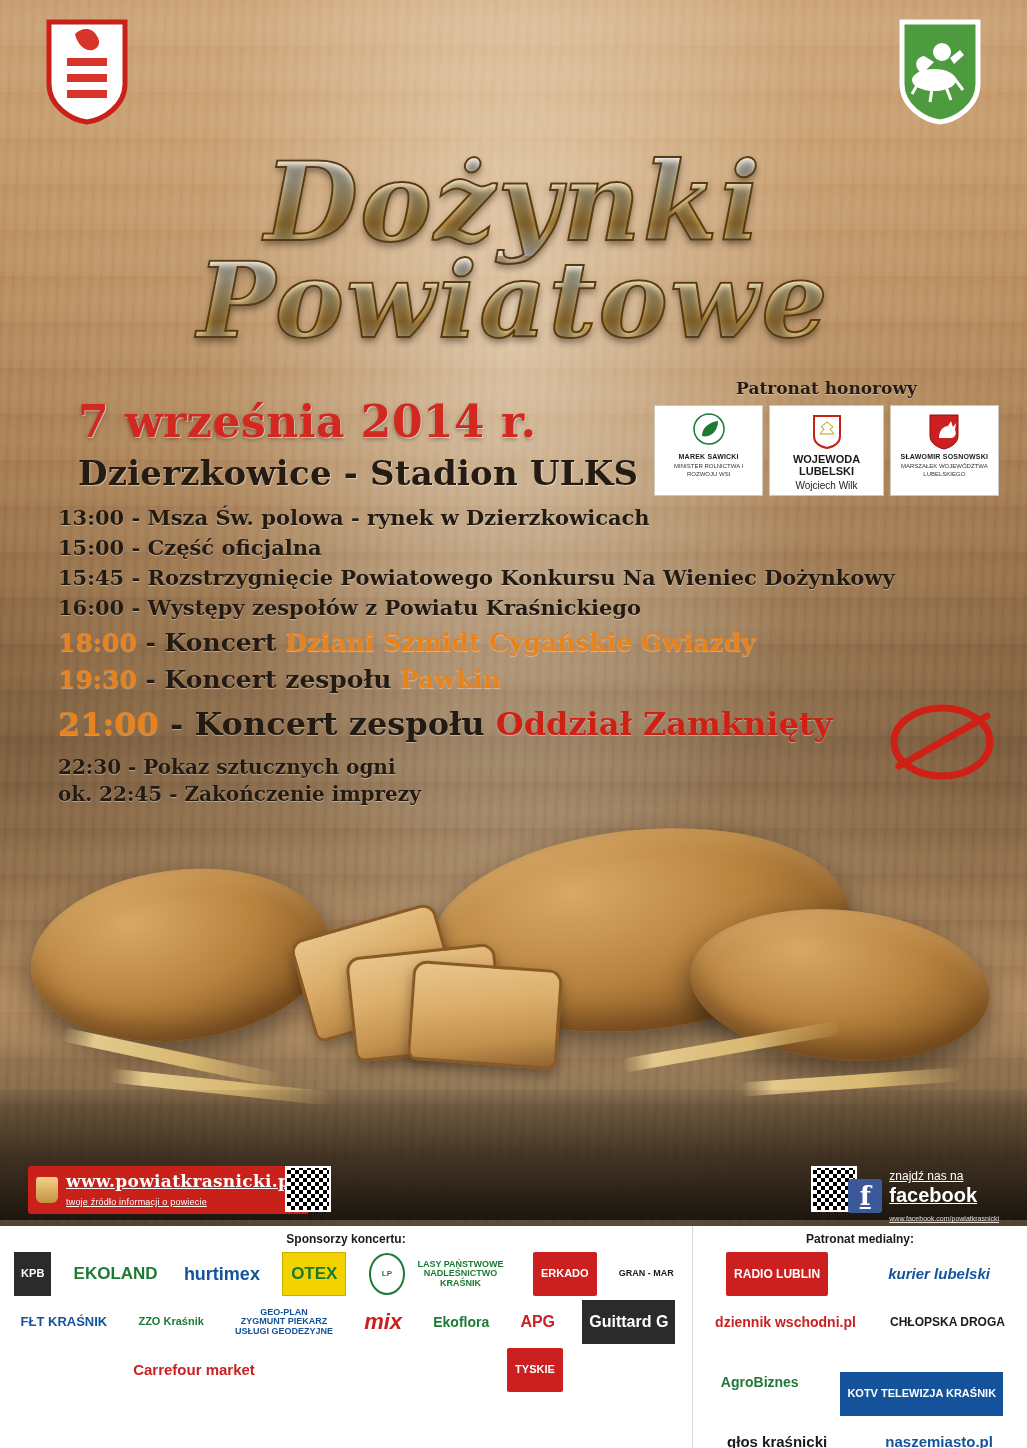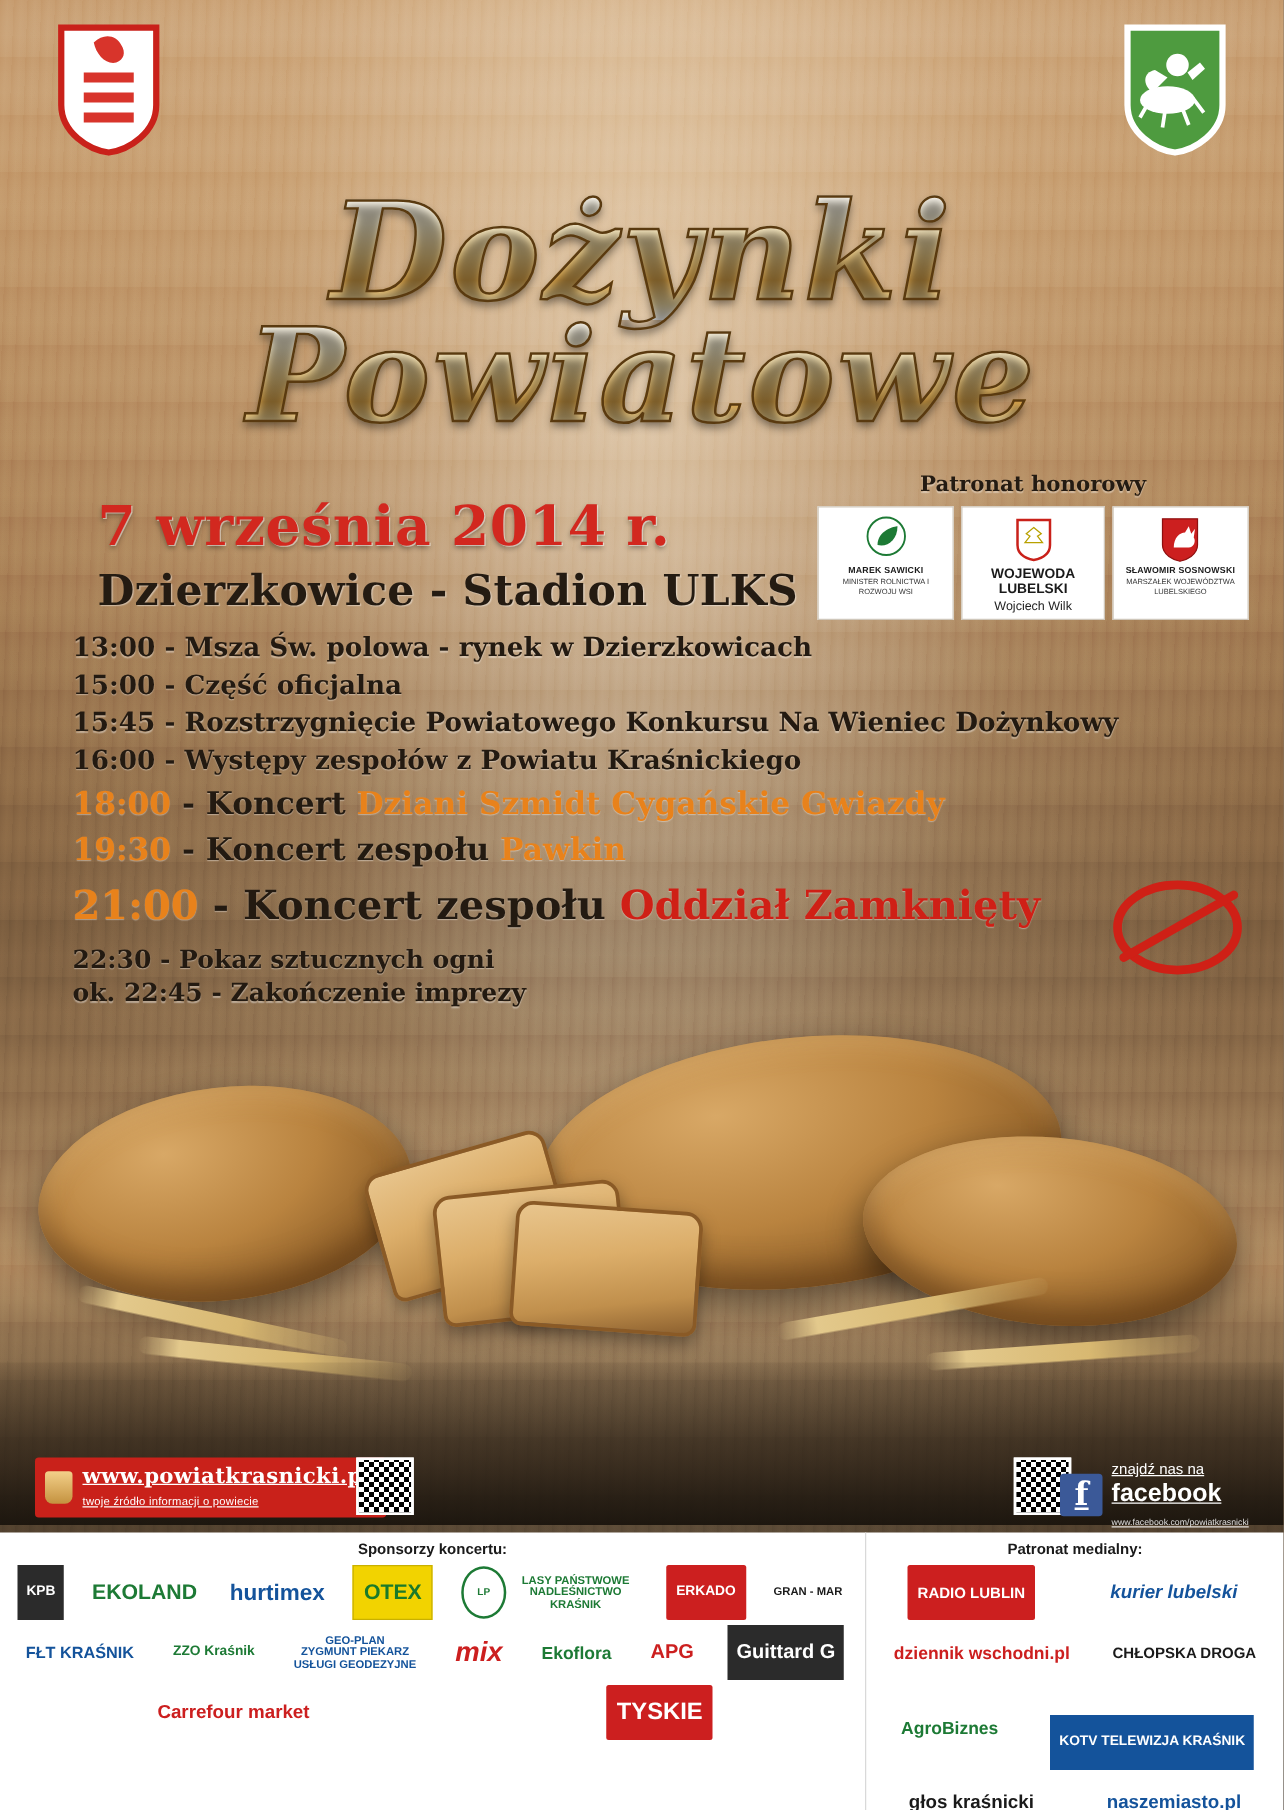--- a/index.html
+++ b/index.html
@@ -454,21 +454,21 @@
           </div>
         <div class="logo lg-red" style="font-size:16px;">
             <span>APG</span>
           </div>
         <div class="logo box-dark" style="font-size:16px;">
             <span>Guittard G</span>
           </div>
         <div class="logo lg-red" style="font-size:15px;">
             <span>Carrefour market</span>
           </div>
-        <div class="logo box-red" style="font-size:19px;align-items:center;">
+        <div class="logo box-red" style="font-size:11px;align-items:center;">
             <span>TYSKIE</span>
           </div>
       </div>
     </div>
 
     <div class="sp-right">
       <div class="sp-title">Patronat medialny:</div>
       <div class="sp-grid">
         <div class="logo box-red" style="font-size:12px;">
             <span>RADIO LUBLIN</span>

